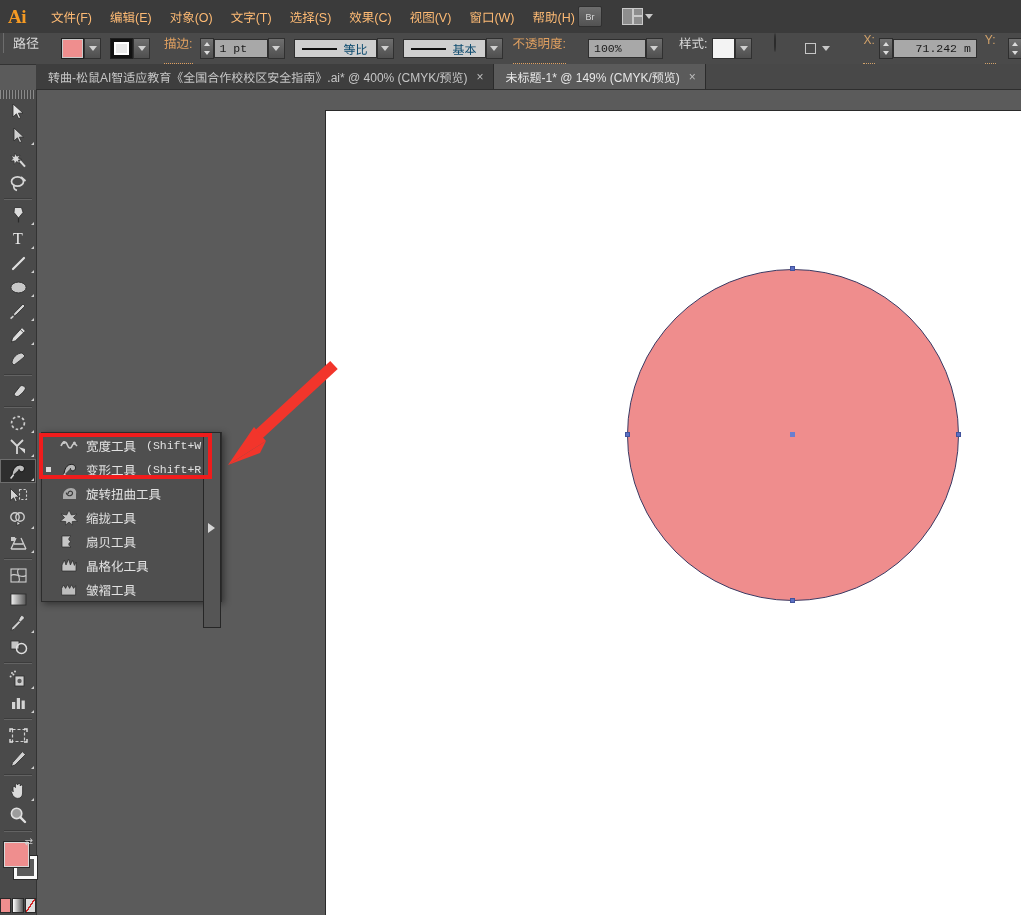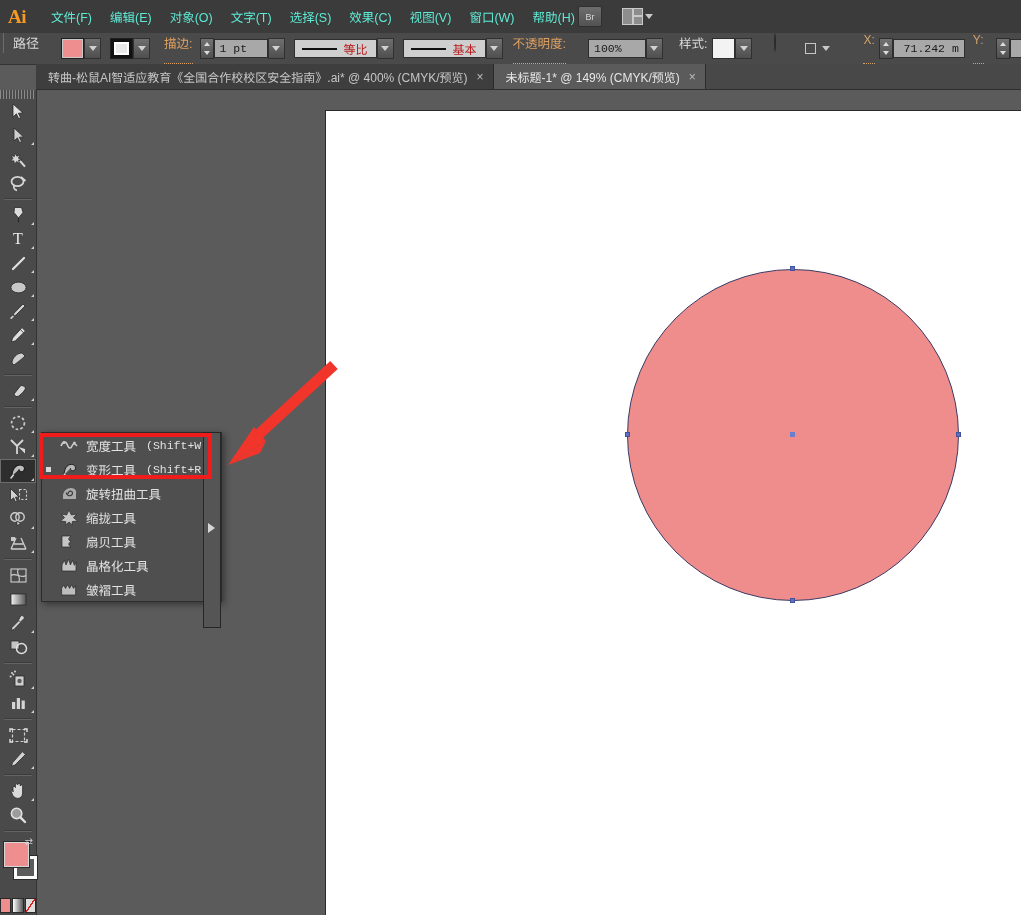--- a/index.html
+++ b/index.html
@@ -37,21 +37,21 @@
     width: 34px; height: 33px;
     display: flex; align-items: center; justify-content: center;
     color: #f59a23;
     font-size: 19px;
     font-weight: bold;
     font-family: "Liberation Serif", "DejaVu Serif", serif;
     letter-spacing: -0.5px;
   }
   .menu-items { display: flex; align-items: center; margin-left: 8px; }
   .menu-item {
-    color: #5eead4;
+    color: #fdba74;
     font-size: 12.5px;
     padding: 4px 9px;
     white-space: nowrap;
     cursor: default;
   }
   .menubar-right {
     position: absolute;
     left: 578px; top: 0;
     height: 33px;
     display: flex; align-items: center;
@@ -179,21 +179,21 @@
     box-sizing: border-box;
     white-space: nowrap;
   }
   .combo {
     height: 19px;
     background: #cfcfcf;
     border: 1px solid #2e2e2e;
     display: flex; align-items: center; justify-content: space-between;
     padding: 0 4px 0 2px;
     box-sizing: border-box;
-    color: #b91c1c;
+    color: #0c4a6e;
     font-size: 12px;
     position: relative;
   }
   .combo .line {
     height: 2px;
     background: #111;
     margin-left: 5px;
   }
   .combo .ctext { margin: 0 4px 0 6px; white-space: nowrap; }
   .style-swatch {
@@ -532,21 +532,21 @@
     </div>
 
     <div class="transform-icon" style="margin-left:22px;"></div>
 
     <div class="xfield-label" style="margin-left:11px;">X:</div>
     <div style="display:flex;align-items:center;margin-left:4px;">
       <div class="spinner">
           <span class="up"></span>
           <span class="dn"></span>
         </div>
-      <div class="field" style="width:72px;justify-content:flex-end">71.242 m</div>
+      <div class="field" style="width:84px;justify-content:flex-end">71.242 m</div>
     </div>
     <div class="xfield-label" style="margin-left:8px;">Y:</div>
     <div style="display:flex;align-items:center;margin-left:12px;">
       <div class="spinner">
           <span class="up"></span>
           <span class="dn"></span>
         </div>
       <div class="field" style="width:40px;justify-content:flex-end">116</div>
     </div>
   </div>

